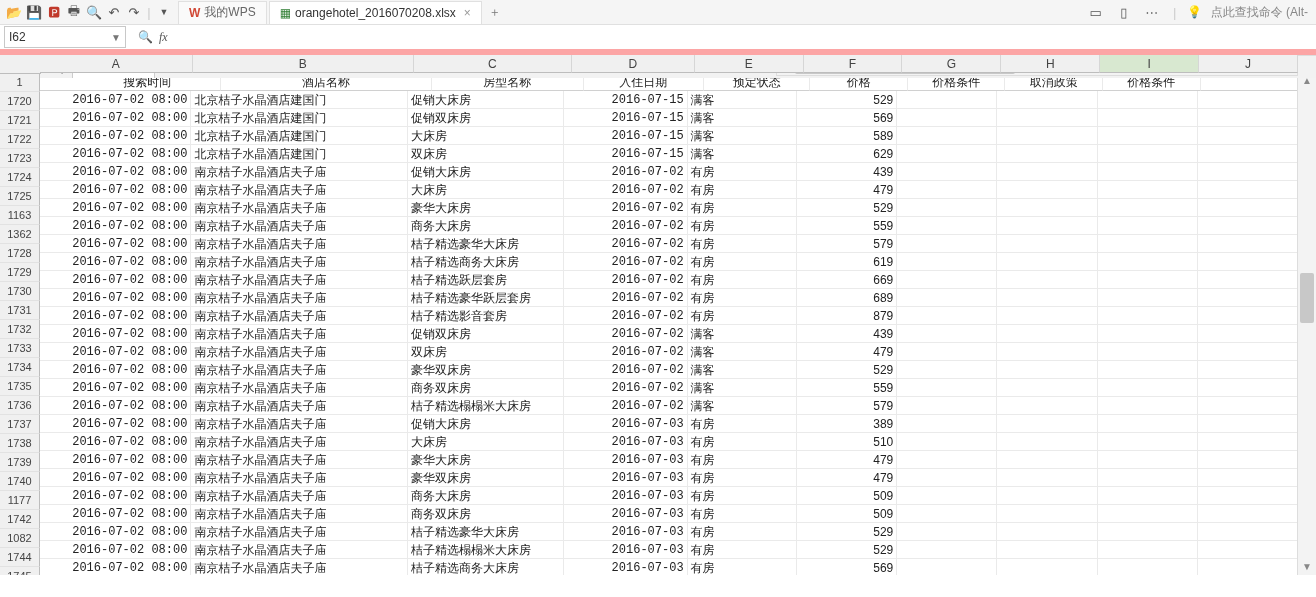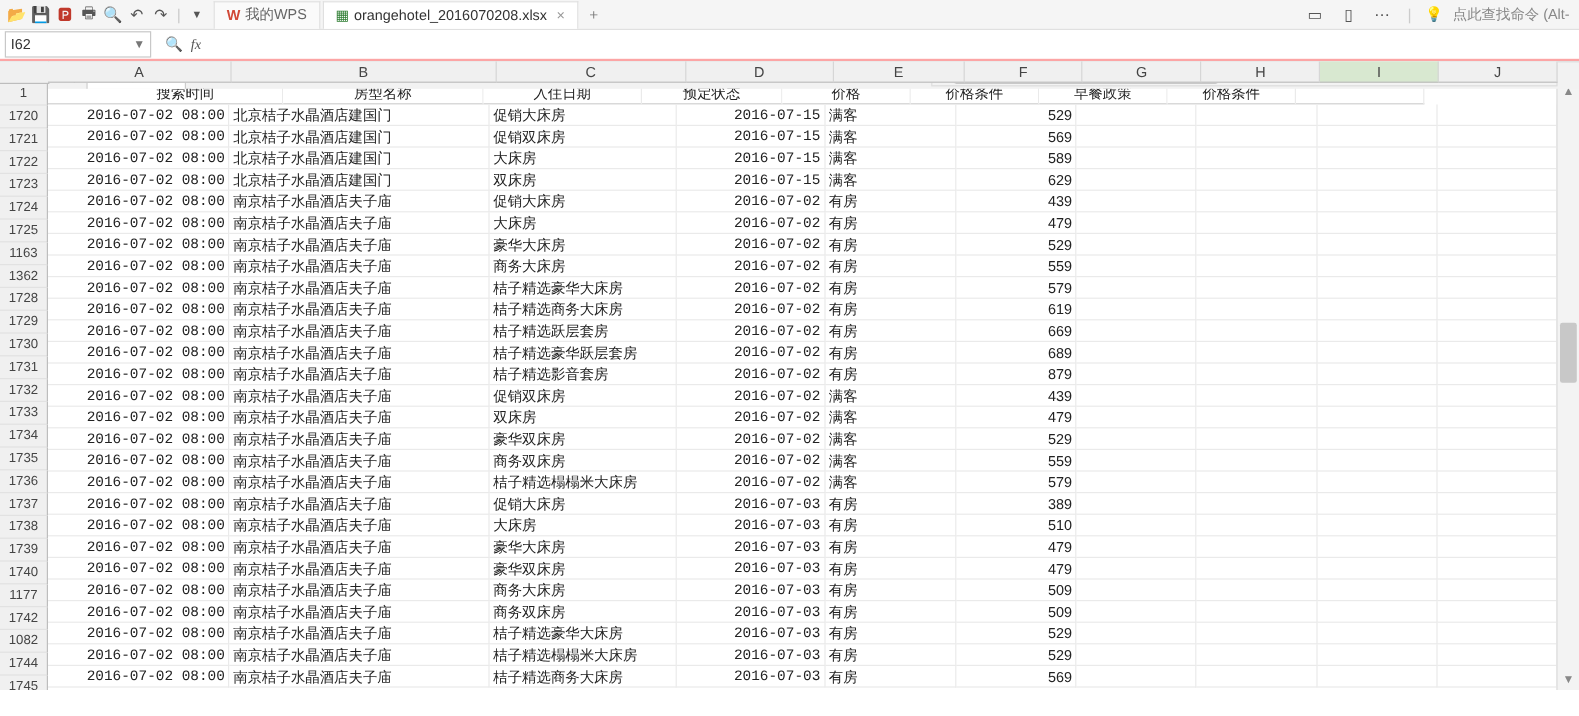--- a/index.html
+++ b/index.html
@@ -57,21 +57,21 @@
   .tab-close { margin-left: 8px; color:#999; }
   .tab-add { width:22px; height:22px; display:flex; align-items:center; justify-content:center; cursor:pointer; color:#777; }
   .toolbar-right {
     display:flex; align-items:center; gap:8px; padding-right:4px; color:#888;
   }
   .toolbar-right .bulb { color:#f0a020; }
   .formula-bar {
     display: flex;
     align-items: center;
     height: 24px;
-    border-bottom: 2px solid #fca5a5;
+    border-bottom: 6px solid #fca5a5;
     background:#fff;
   }
   .name-box {
     display:flex; align-items:center; justify-content:space-between;
     width: 112px; height:20px;
     border:1px solid #c8c8c8; margin:0 4px; padding:0 4px;
     font-family: Arial, sans-serif;
   }
   .name-box .dd { color:#777; font-size:10px;}
   .fx-area { display:flex; align-items:center; gap:6px; padding-left:8px;}
@@ -259,26 +259,27 @@
           <div class="rh">1740</div>
           <div class="rh">1177</div>
           <div class="rh">1742</div>
           <div class="rh">1082</div>
           <div class="rh">1744</div>
           <div class="rh">1745</div>
         </div>
       <div class="grid" id="grid">
           <div class="row hrow">
             <div class="cell" style="width: 155px; padding-left: 37px;">搜索时间</div>
+            <div class="cell" style="width: 225px;">酒店名称</div>
             <div class="cell" style="width: 160px;">房型名称</div>
             <div class="cell" style="width: 125px;">入住日期</div>
             <div class="cell" style="width: 110px;">预定状态</div>
             <div class="cell" style="width: 100px;">价格</div>
             <div class="cell" style="width: 100px;">价格条件</div>
-            <div class="cell" style="width: 100px;">早餐政策</div>
+            <div class="cell" style="width: 100px;">取消政策</div>
             <div class="cell" style="width: 100px;">价格条件</div>
             <div class="cell" style="width: 100px;"></div>
           </div>
           <div class="row">
             <div class="cell mono" style="width: 155px;">2016-07-02 08:00</div>
             <div class="cell" style="width: 225px;">北京桔子水晶酒店建国门</div>
             <div class="cell" style="width: 160px;">促销大床房</div>
             <div class="cell mono" style="width: 125px;">2016-07-15</div>
             <div class="cell" style="width: 110px;">满客</div>
             <div class="cell num" style="width: 100px;">529</div>

